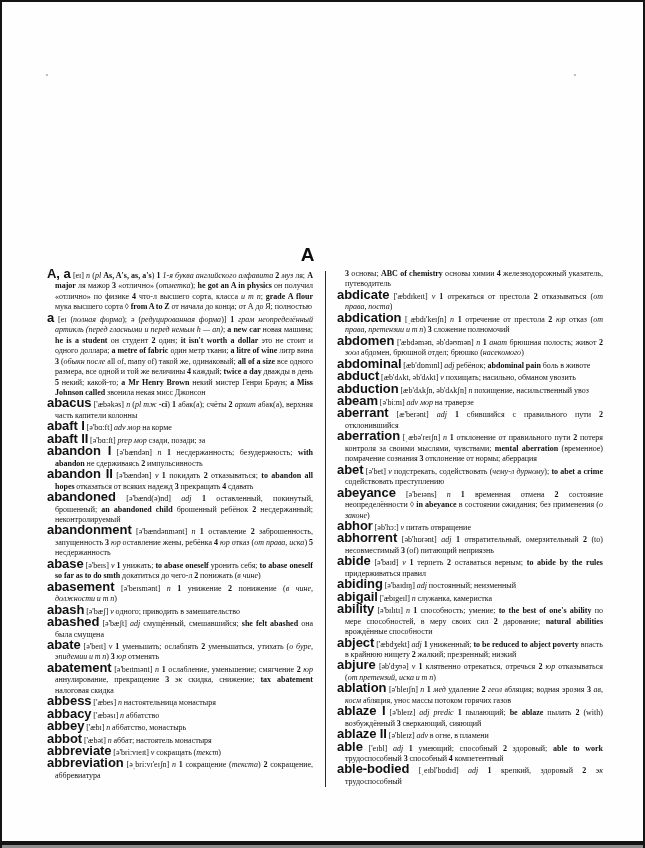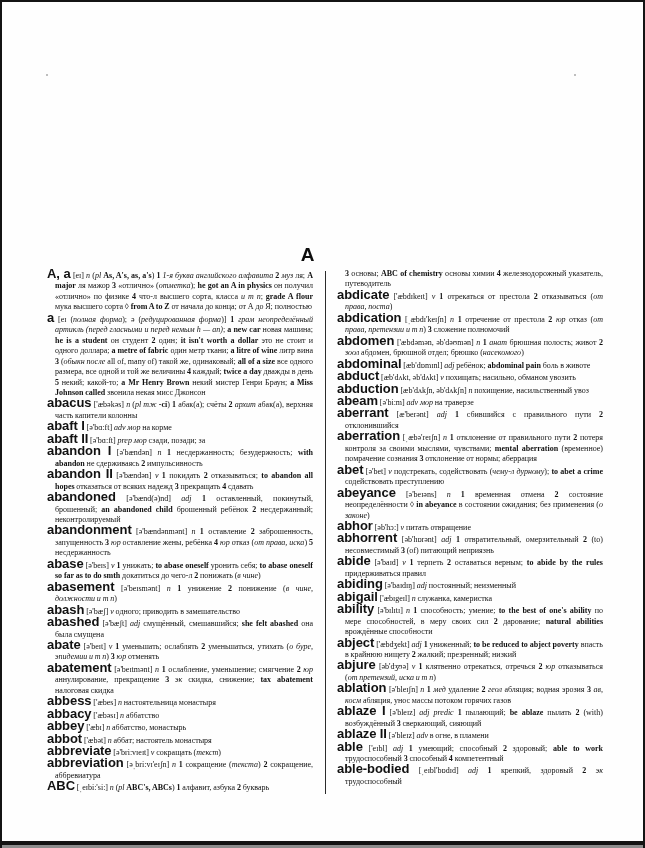--- a/index.html
+++ b/index.html
@@ -102,21 +102,20 @@
         <p class="entry"><span class="s-h">abash</span><span class="s-t"> [ə'bæʃ] </span><span class="s-i">v</span><span class="s-t"> одного; приводить в замешательство</span></p>
         <p class="entry"><span class="s-h">abashed</span><span class="s-t"> [ə'bæʃt] </span><span class="s-i">adj</span><span class="s-t"> смущённый, смешавшийся; </span><span class="s-b">she felt abashed</span><span class="s-t"> она была смущена</span></p>
         <p class="entry"><span class="s-h">abate</span><span class="s-t"> [ə'beɪt] </span><span class="s-i">v</span><span class="s-t"> </span><span class="s-b">1</span><span class="s-t"> уменьшать; ослаблять </span><span class="s-b">2</span><span class="s-t"> уменьшаться, утихать (</span><span class="s-i">о буре, эпидемии и т п</span><span class="s-t">) </span><span class="s-b">3</span><span class="s-t"> </span><span class="s-i">юр</span><span class="s-t"> отменять</span></p>
         <p class="entry"><span class="s-h">abatement</span><span class="s-t"> [ə'beɪtmənt] </span><span class="s-i">n</span><span class="s-t"> </span><span class="s-b">1</span><span class="s-t"> ослабление, уменьшение; смягчение </span><span class="s-b">2</span><span class="s-t"> </span><span class="s-i">юр</span><span class="s-t"> аннулирование, прекращение </span><span class="s-b">3</span><span class="s-t"> </span><span class="s-i">эк</span><span class="s-t"> скидка, снижение; </span><span class="s-b">tax abatement</span><span class="s-t"> налоговая скидка</span></p>
         <p class="entry"><span class="s-h">abbess</span><span class="s-t"> ['æbes] </span><span class="s-i">n</span><span class="s-t"> настоятельница монастыря</span></p>
         <p class="entry"><span class="s-h">abbacy</span><span class="s-t"> ['æbəsɪ] </span><span class="s-i">n</span><span class="s-t"> аббатство</span></p>
         <p class="entry"><span class="s-h">abbey</span><span class="s-t"> ['æbɪ] </span><span class="s-i">n</span><span class="s-t"> аббатство, монастырь</span></p>
         <p class="entry"><span class="s-h">abbot</span><span class="s-t"> ['æbət] </span><span class="s-i">n</span><span class="s-t"> аббат; настоятель монастыря</span></p>
         <p class="entry"><span class="s-h">abbreviate</span><span class="s-t"> [ə'briːvɪeɪt] </span><span class="s-i">v</span><span class="s-t"> сокращать (</span><span class="s-i">текст</span><span class="s-t">)</span></p>
         <p class="entry"><span class="s-h">abbreviation</span><span class="s-t"> [əˌbriːvɪ'eɪʃn] </span><span class="s-i">n</span><span class="s-t"> </span><span class="s-b">1</span><span class="s-t"> сокращение (</span><span class="s-i">текста</span><span class="s-t">) </span><span class="s-b">2</span><span class="s-t"> сокращение, аббревиатура</span></p>
-        <p class="entry"><span class="s-h">ABC</span><span class="s-t"> [ˌeɪbiː'siː] </span><span class="s-i">n</span><span class="s-t"> (</span><span class="s-i">pl</span><span class="s-t"> </span><span class="s-b">ABC's, ABCs</span><span class="s-t">) </span><span class="s-b">1</span><span class="s-t"> алфавит, азбука </span><span class="s-b">2</span><span class="s-t"> букварь</span></p>
       </div>
     <div class="divider"></div>
     <div class="col">
         <p class="entry cont"><span class="s-b">3</span><span class="s-t"> основы; </span><span class="s-b">ABC of chemistry</span><span class="s-t"> основы химии </span><span class="s-b">4</span><span class="s-t"> железнодорожный указатель, путеводитель</span></p>
         <p class="entry"><span class="s-h">abdicate</span><span class="s-t"> ['æbdɪkeɪt] </span><span class="s-i">v</span><span class="s-t"> </span><span class="s-b">1</span><span class="s-t"> отрекаться от престола </span><span class="s-b">2</span><span class="s-t"> отказываться (</span><span class="s-i">от права, поста</span><span class="s-t">)</span></p>
         <p class="entry"><span class="s-h">abdication</span><span class="s-t"> [ˌæbdɪ'keɪʃn] </span><span class="s-i">n</span><span class="s-t"> </span><span class="s-b">1</span><span class="s-t"> отречение от престола </span><span class="s-b">2</span><span class="s-t"> </span><span class="s-i">юр</span><span class="s-t"> отказ (</span><span class="s-i">от права, претензии и т п</span><span class="s-t">) </span><span class="s-b">3</span><span class="s-t"> сложение полномочий</span></p>
         <p class="entry"><span class="s-h">abdomen</span><span class="s-t"> ['æbdəmən, əb'dəʊmən] </span><span class="s-i">n</span><span class="s-t"> </span><span class="s-b">1</span><span class="s-t"> </span><span class="s-i">анат</span><span class="s-t"> брюшная полость; живот </span><span class="s-b">2</span><span class="s-t"> </span><span class="s-i">зоол</span><span class="s-t"> абдомен, брюшной отдел; брюшко (</span><span class="s-i">насекомого</span><span class="s-t">)</span></p>
         <p class="entry"><span class="s-h">abdominal</span><span class="s-t"> [æb'dɒmɪnl] </span><span class="s-i">adj</span><span class="s-t"> ребёнок; </span><span class="s-b">abdominal pain</span><span class="s-t"> боль в животе</span></p>
         <p class="entry"><span class="s-h">abduct</span><span class="s-t"> [æb'dʌkt, əb'dʌkt] </span><span class="s-i">v</span><span class="s-t"> похищать; насильно, обманом увозить</span></p>
         <p class="entry"><span class="s-h">abduction</span><span class="s-t"> [æb'dʌkʃn, əb'dʌkʃn] </span><span class="s-i">n</span><span class="s-t"> похищение, насильственный увоз</span></p>

